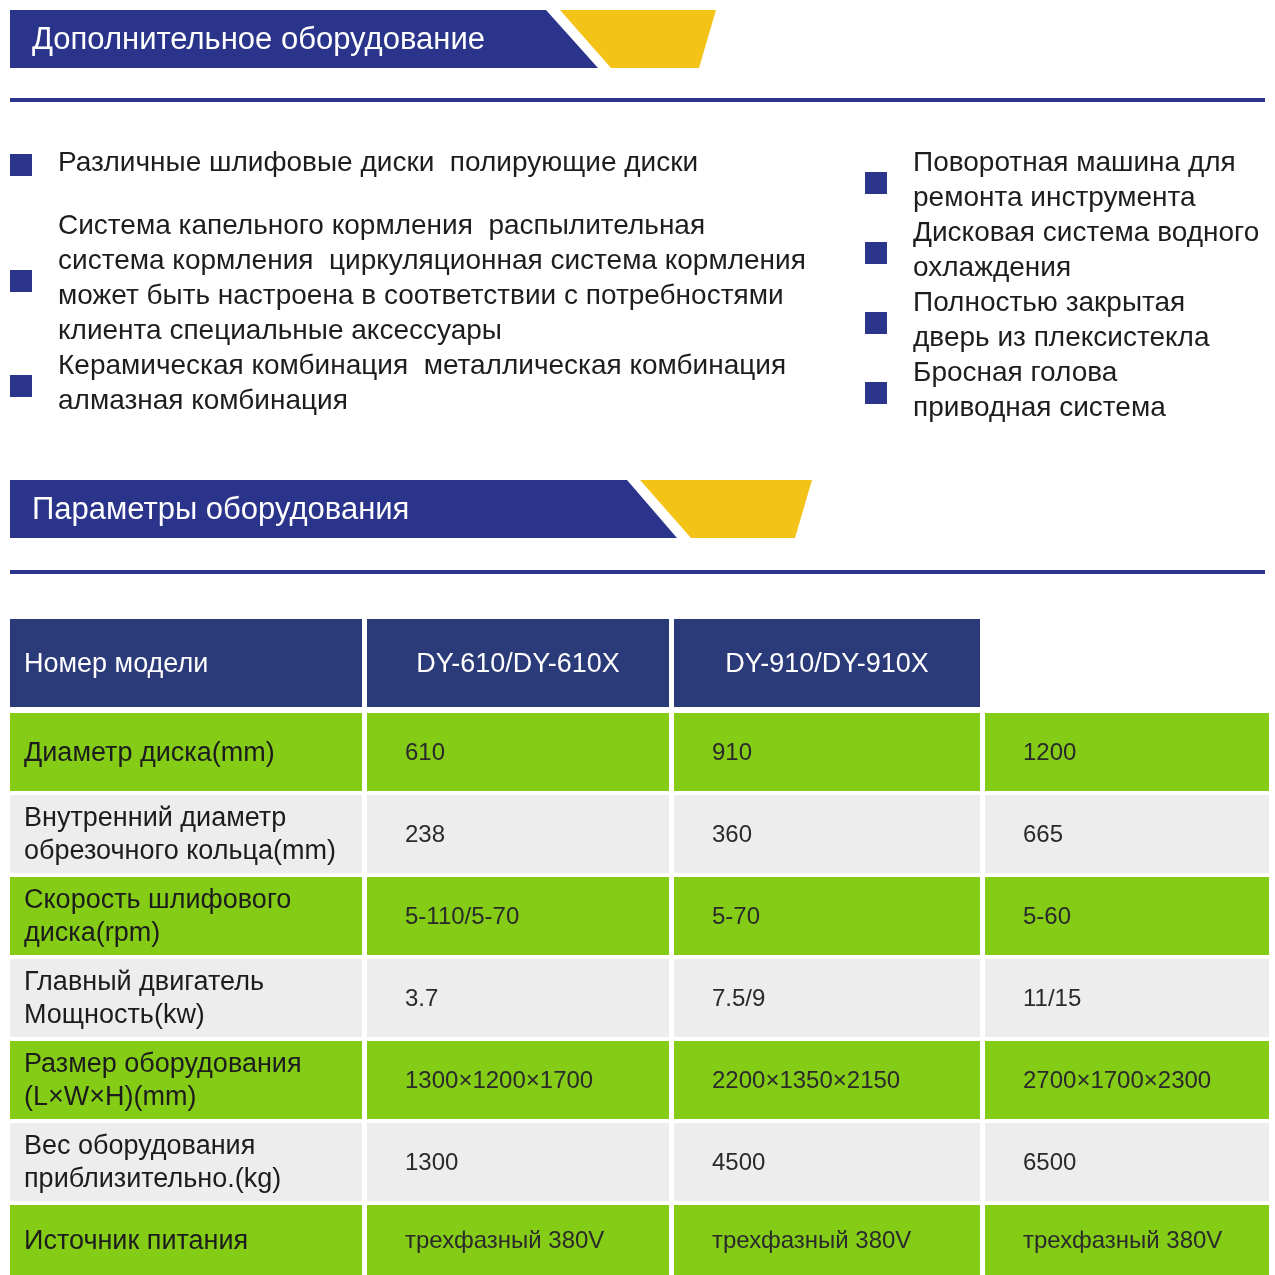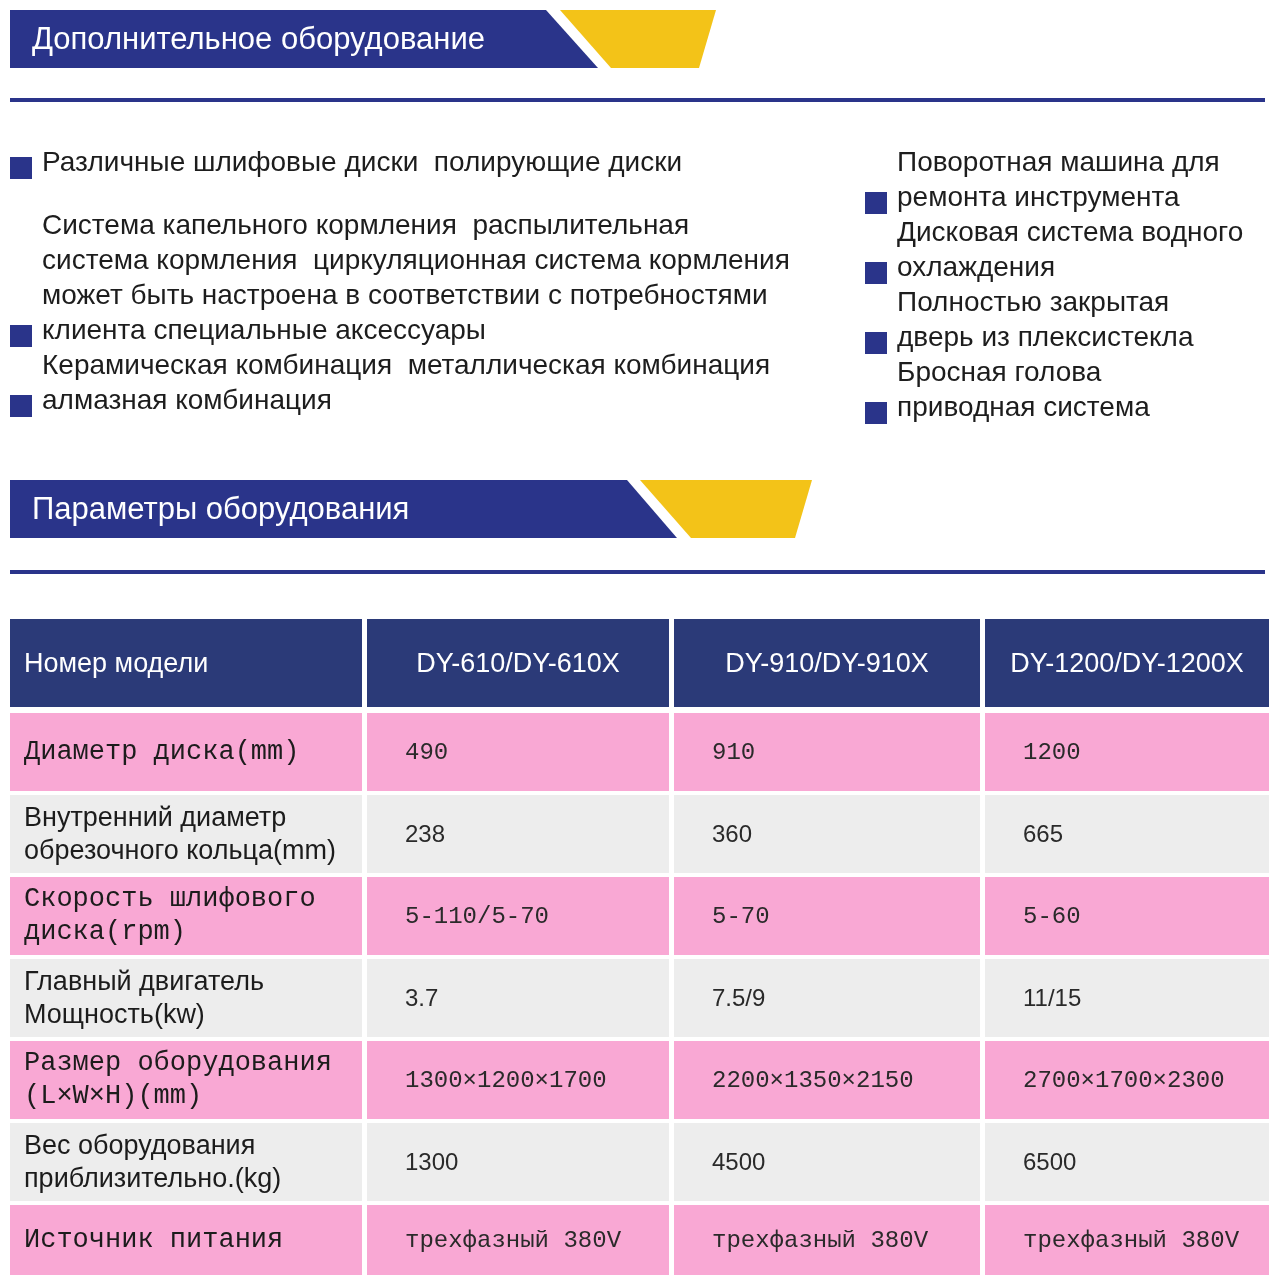--- a/index.html
+++ b/index.html
@@ -21,39 +21,39 @@
                    color:#ffffff; font-size:31px; white-space:nowrap; }
 
   .rule { height:4px; background:#2A348A; margin:0 10px; }
   .rule.r1 { margin-top:30px; }
   .rule.r2 { margin-top:32px; }
 
   
   .features { display:flex; margin:42px 10px 0 10px; }
   .fcol.left  { width:845px; }
   .fcol.right { flex:1; padding-left:10px; }
-  .fitem { display:flex; align-items:flex-end; }
+  .fitem { display:flex; align-items:center;gap:16px; }
   .fitem.gap-after { margin-bottom:28px; }
   .bullet { flex:0 0 22px; width:22px; height:22px; background:#2A348A; margin-top:7px; }
   .ftext { margin-left:10px; font-size:28px; line-height:35px; color:#1d1d1d;
            white-space:pre-wrap; }
 
   
   .spec-table { margin:45px 10px 0 10px; }
   .trow { display:grid; grid-template-columns:352px 302px 306px 284px;
           column-gap:5px; margin-bottom:4px; }
   .trow.head { margin-bottom:6px;margin-top:41px; }
   .cell { display:flex; align-items:center; }
   .th { background:#2B3A78; color:#ffffff; font-size:27px; min-height:88px; }
   .th.rowhead { padding-left:14px; justify-content:flex-start; }
   .th.model { justify-content:center; }
   .td.label { font-size:27px; line-height:33px; padding-left:14px; padding-right:8px;
               color:#1c1c1c; min-height:78px; }
   .td.value { font-size:24px; padding-left:38px; color:#2a2a2a; min-height:78px; }
-  .trow.alt-a .td { background:#f9a8d4;font-family:Liberation Mono, monospace; }
+  .trow.alt-a .td { background:#84cc16; }
   .trow.alt-b .td { background:#EDEDED; }
   .trow.last .td { min-height:70px; }
   .table-bottom { height:5px; background:#2A348A; margin:0 10px; }
 </style>
 </head>
 <body>
 
 <div class="banner first">
   <div class="shape blue"></div>
   <div class="shape yellow"></div>
@@ -109,26 +109,25 @@
   <div class="shape yellow"></div>
   <div class="title">Параметры оборудования</div>
 </div>
 <div class="rule r2"></div>
 
 <div class="spec-table">
   <div class="trow head">
     <div class="cell th rowhead">Номер модели</div>
     <div class="cell th model">DY-610/DY-610X</div>
     <div class="cell th model">DY-910/DY-910X</div>
-    <div class="cell th model">DY-1200/DY-1200X</div>
   </div>
 
   <div class="trow alt-a">
     <div class="cell td label">Диаметр диска(mm)</div>
-    <div class="cell td value">490</div>
+    <div class="cell td value">610</div>
     <div class="cell td value">910</div>
     <div class="cell td value">1200</div>
   </div>
 
   <div class="trow alt-b">
     <div class="cell td label">Внутренний диаметр обрезочного кольца(mm)</div>
     <div class="cell td value">238</div>
     <div class="cell td value">360</div>
     <div class="cell td value">665</div>
   </div>

